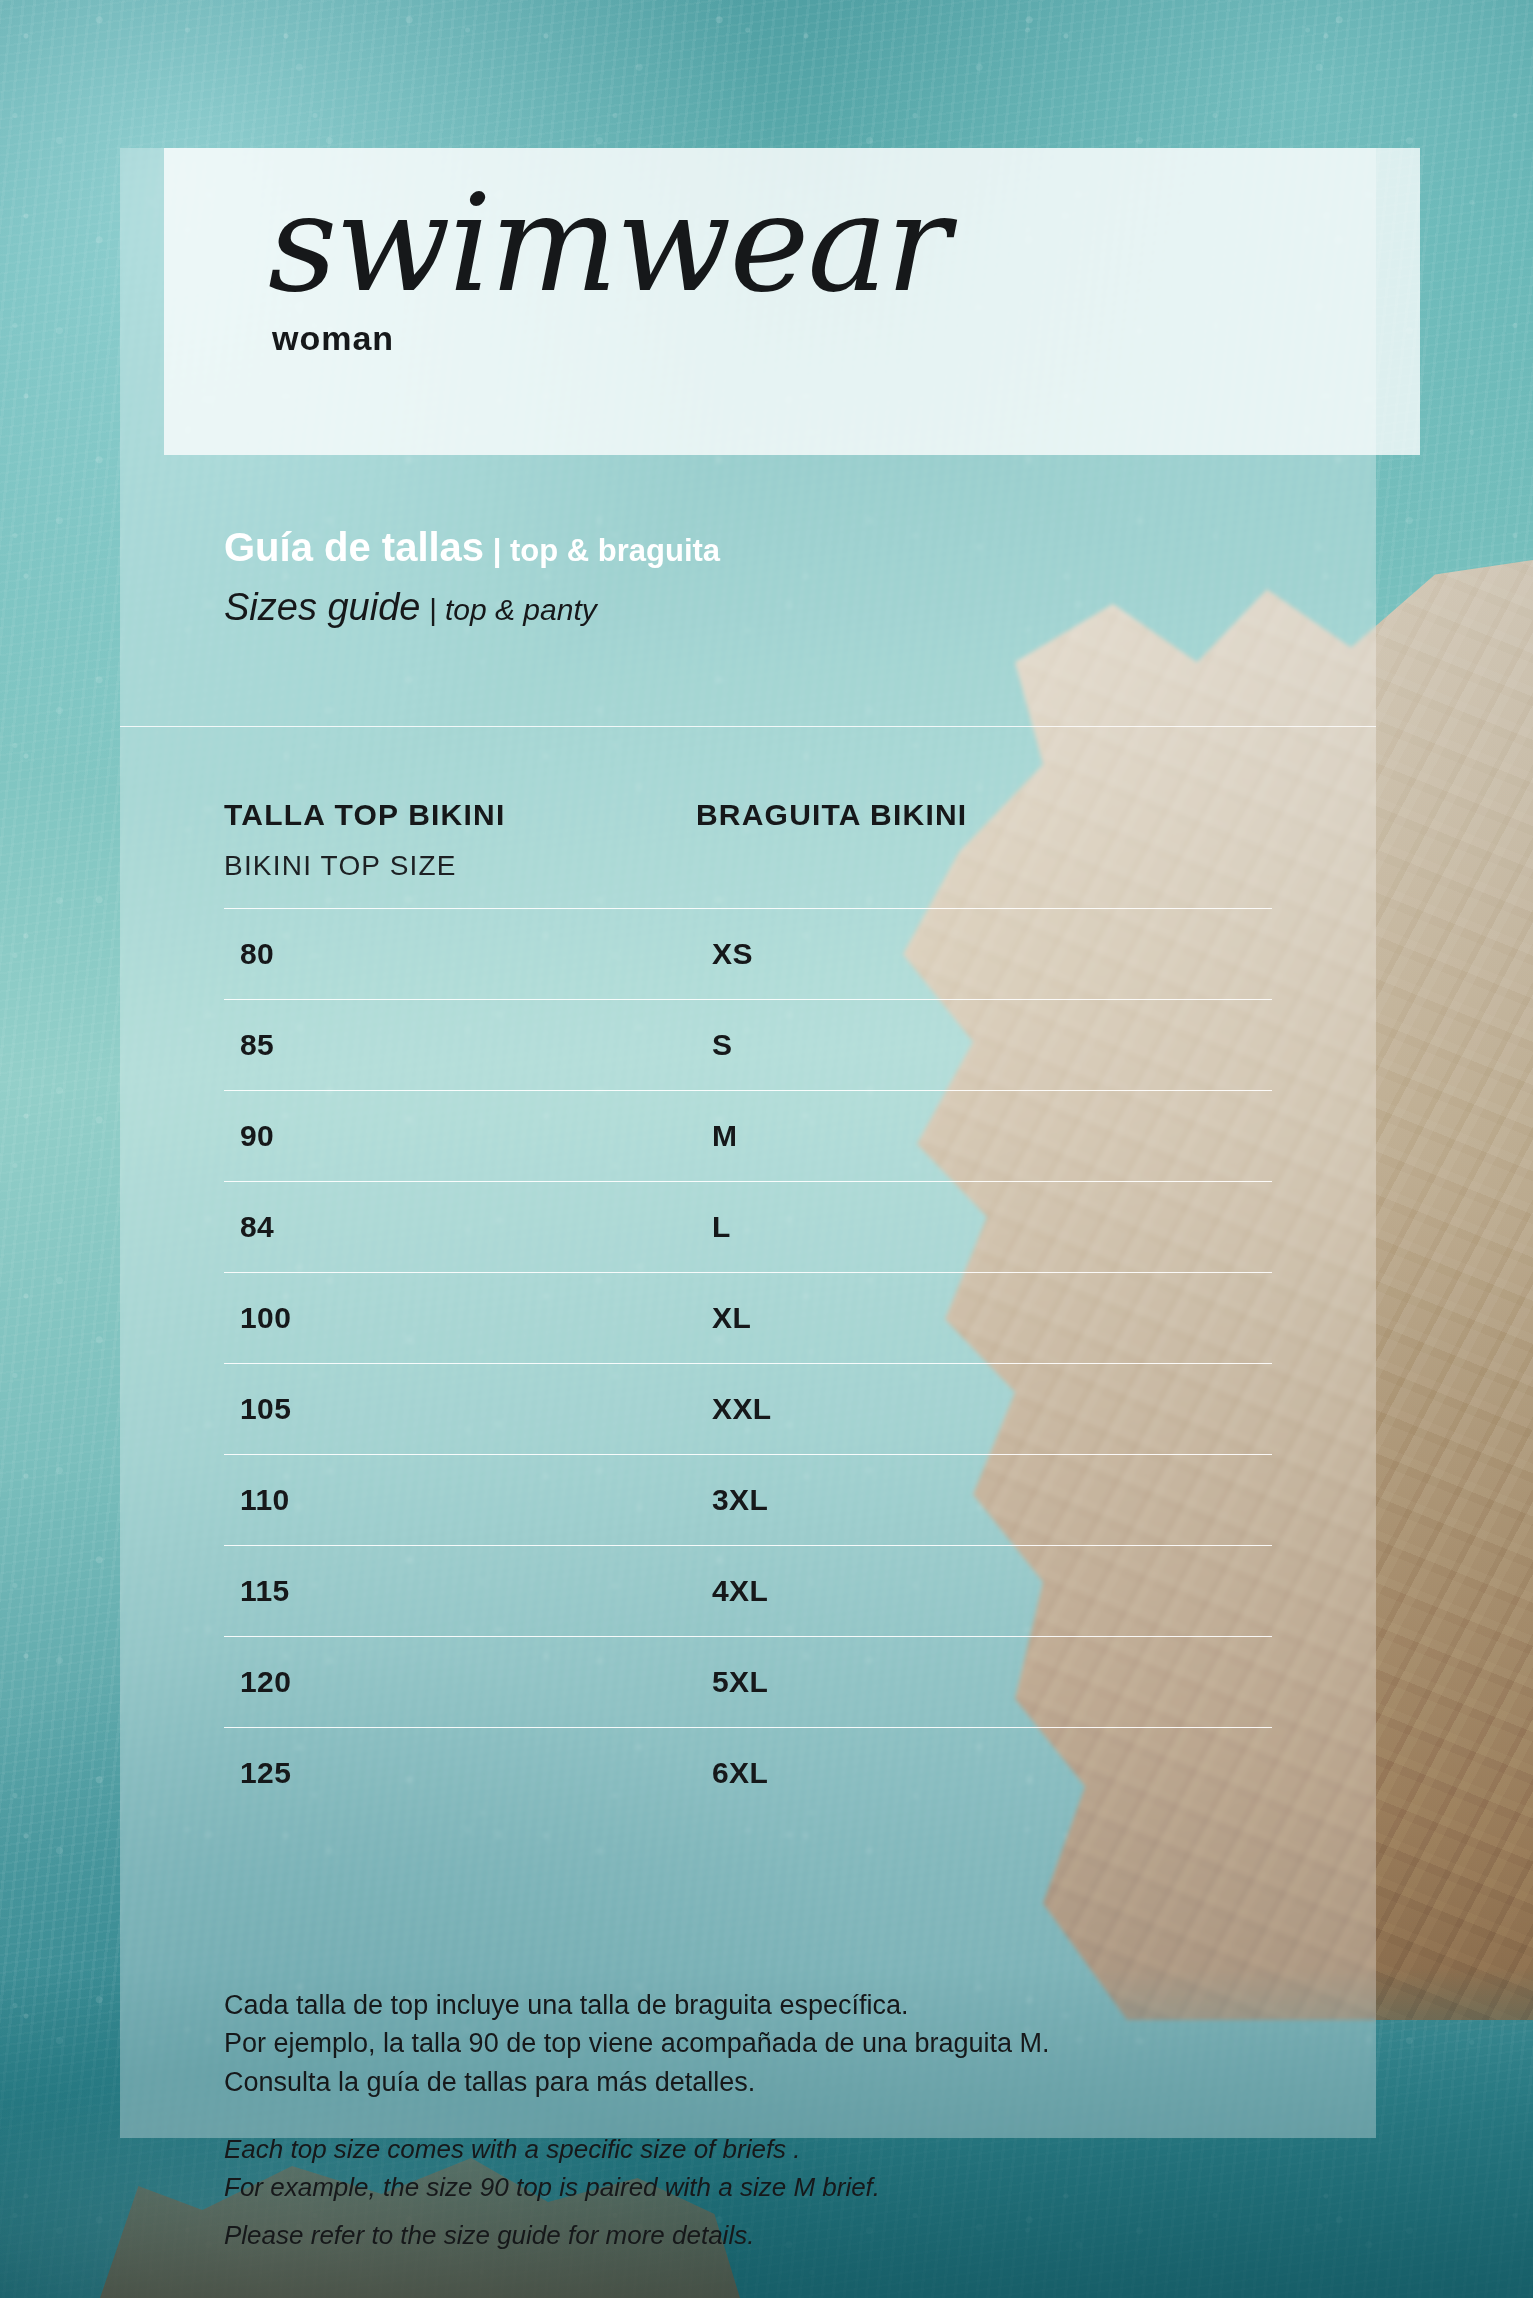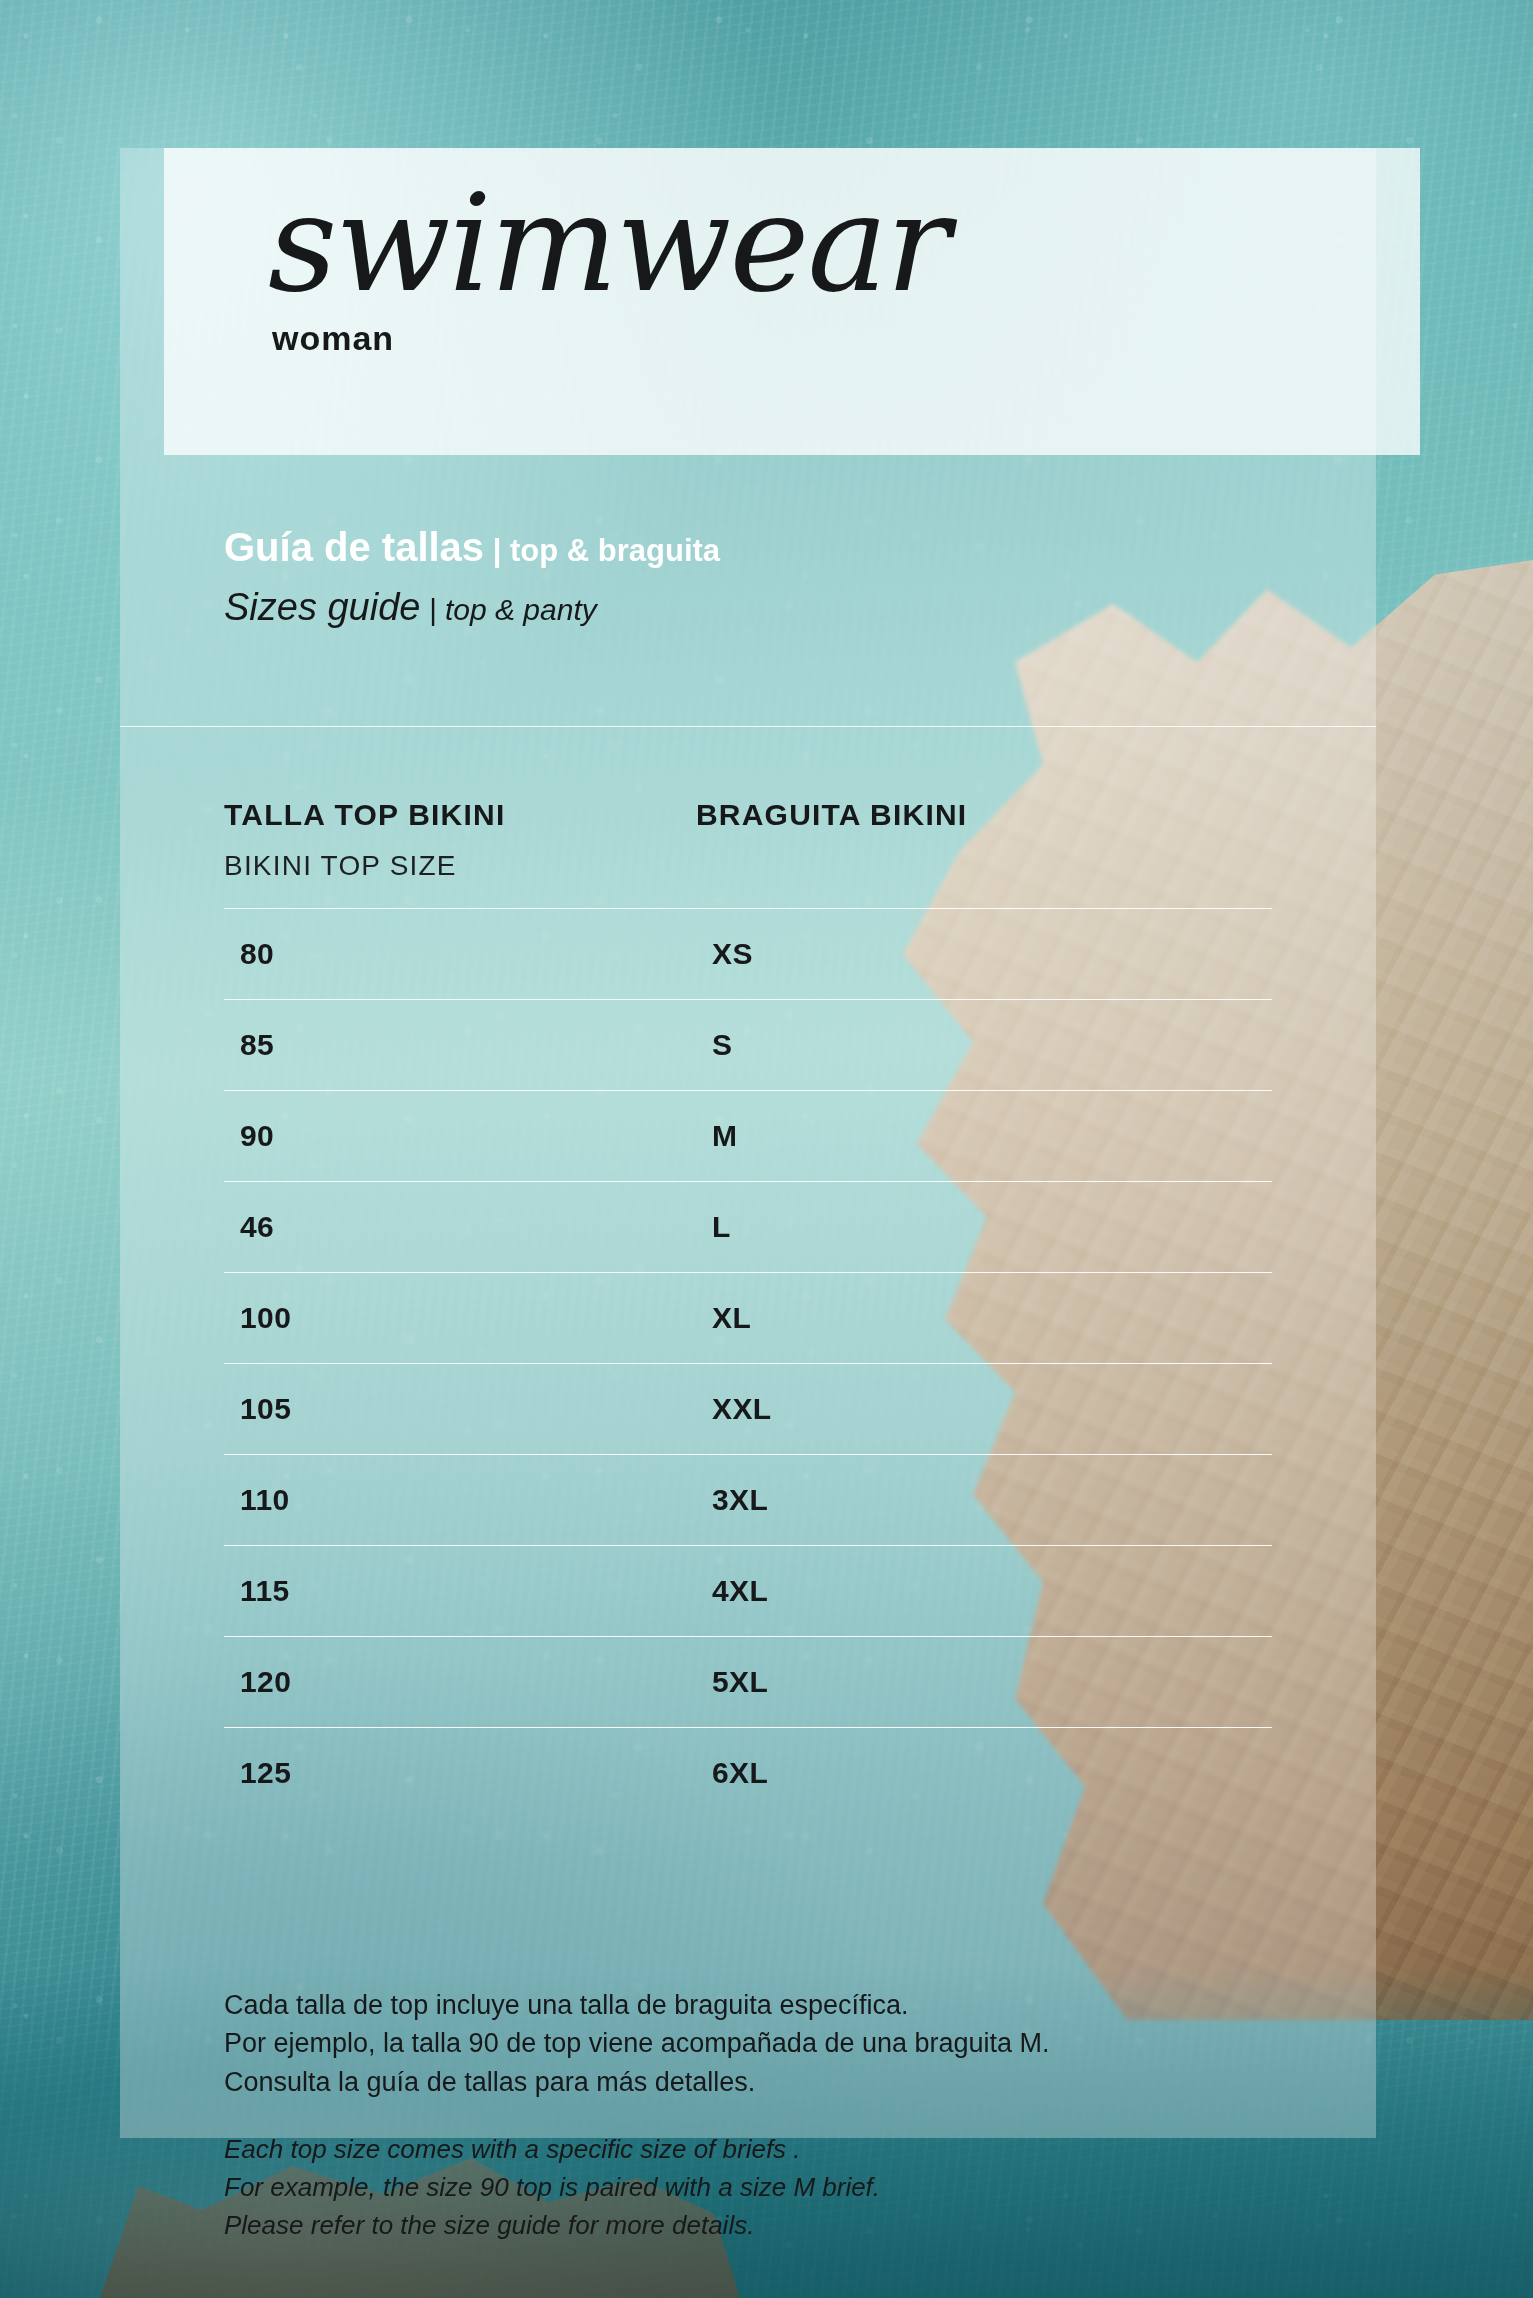--- a/index.html
+++ b/index.html
@@ -292,21 +292,21 @@
     </div>
 
     <div class="rule"></div>
     <div class="data-row">
       <div class="col-a cell">90</div>
       <div class="col-b cell">M</div>
     </div>
 
     <div class="rule"></div>
     <div class="data-row">
-      <div class="col-a cell">46</div>
+      <div class="col-a cell">84</div>
       <div class="col-b cell">L</div>
     </div>
 
     <div class="rule"></div>
     <div class="data-row">
       <div class="col-a cell">100</div>
       <div class="col-b cell">XL</div>
     </div>
 
     <div class="rule"></div>
@@ -340,16 +340,16 @@
     </div>
 
   </div>
 
   <div id="notes">
     <div class="note-es">Cada talla de top incluye una talla de braguita específica.</div>
     <div class="note-es">Por ejemplo, la talla 90 de top viene acompañada de una braguita M.</div>
     <div class="note-es">Consulta la guía de tallas para más detalles.</div>
     <div class="note-en">Each top size comes with a specific size of briefs .</div>
     <div class="note-en" style="margin-top:0">For example, the size 90 top is paired with a size M brief.</div>
-    <div class="note-en" style="margin-top:0">Please refer to the size guide for more details.</div>
+    <div class="note-en" style="margin-top:10px">Please refer to the size guide for more details.</div>
   </div>
 
 </div>
 
 </body></html>

